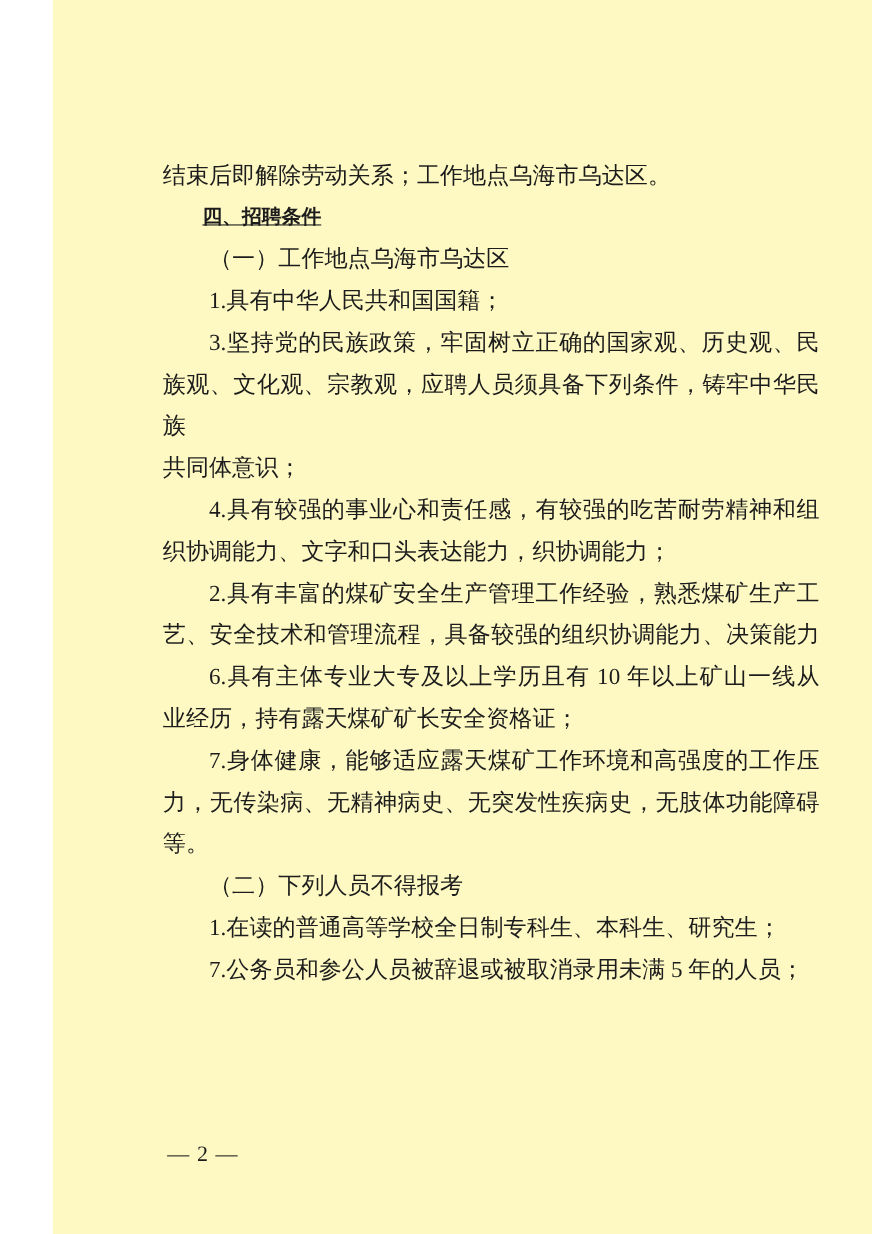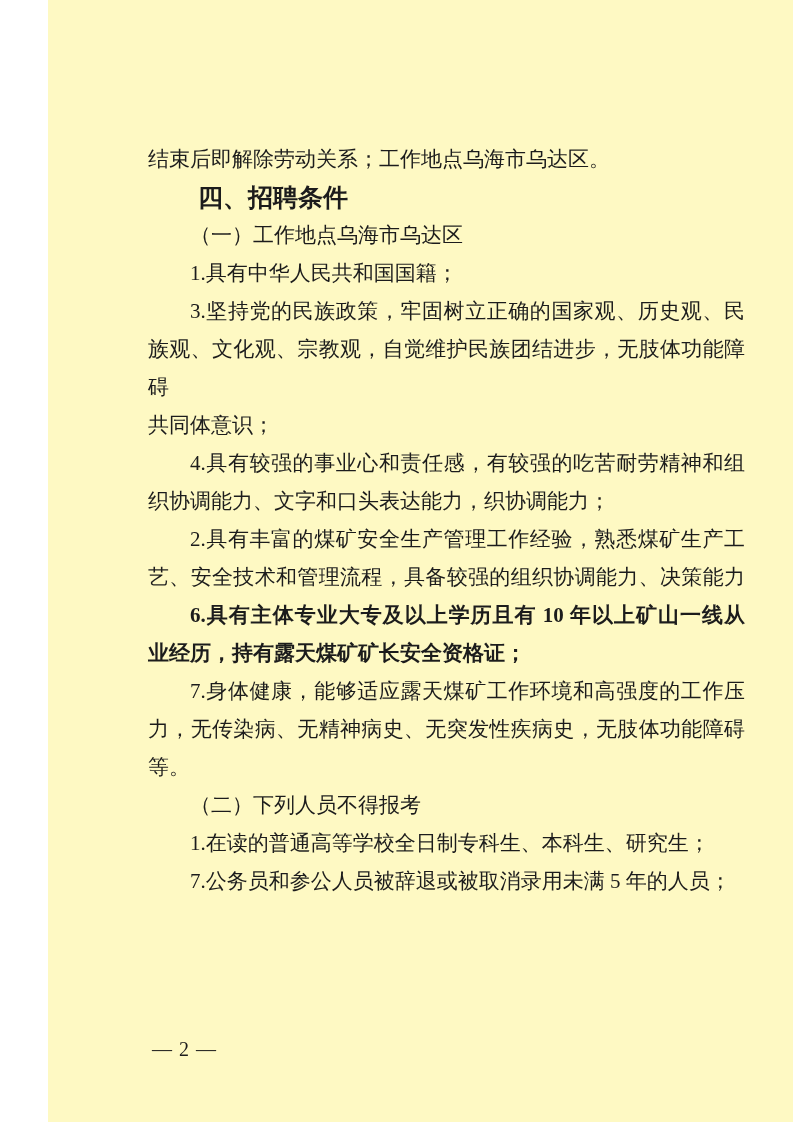--- a/index.html
+++ b/index.html
@@ -35,25 +35,26 @@
     text-align-last: justify;
   }
   .line.last {
     text-align-last: left;
   }
   p.indent .line:first-child {
     text-indent: 2em;
   }
   p.heading {
     font-weight: 700;
-    font-size: 25px;
+    font-size: 18px;
     font-family: "Liberation Sans", sans-serif;
+    text-decoration: underline;
   }
   p.bold {
-    font-weight: 700;
+    font-weight: 400;
   }
   .footer {
     position: absolute;
     left: 104px;
     top: 1038px;
     font-size: 20px;
     letter-spacing: 1px;
     color: #1c1c1c;
   }
 </style>
@@ -69,21 +70,21 @@
         <span class="line last">四、招聘条件</span>
       </p>
     <p class="para indent">
         <span class="line last">（一）工作地点乌海市乌达区</span>
       </p>
     <p class="para indent">
         <span class="line last">1.具有中华人民共和国国籍；</span>
       </p>
     <p class="para indent">
         <span class="line">3.坚持党的民族政策，牢固树立正确的国家观、历史观、民</span>
-        <span class="line">族观、文化观、宗教观，自觉维护民族团结进步，无肢体功能障碍</span>
+        <span class="line">族观、文化观、宗教观，应聘人员须具备下列条件，铸牢中华民族</span>
         <span class="line last">共同体意识；</span>
       </p>
     <p class="para indent">
         <span class="line">4.具有较强的事业心和责任感，有较强的吃苦耐劳精神和组</span>
         <span class="line last">织协调能力、文字和口头表达能力，织协调能力；</span>
       </p>
     <p class="para indent">
         <span class="line">2.具有丰富的煤矿安全生产管理工作经验，熟悉煤矿生产工</span>
         <span class="line">艺、安全技术和管理流程，具备较强的组织协调能力、决策能力</span>
       </p>

